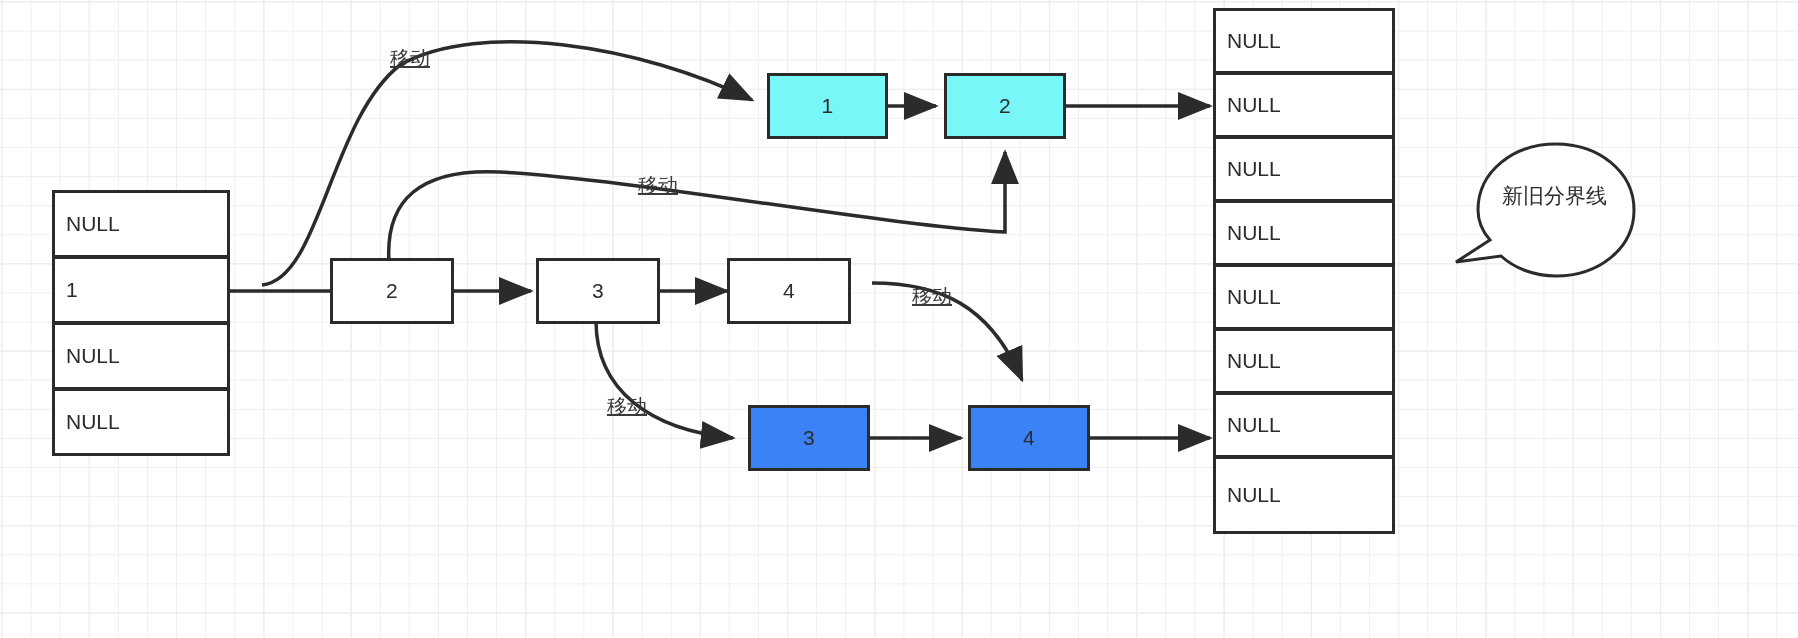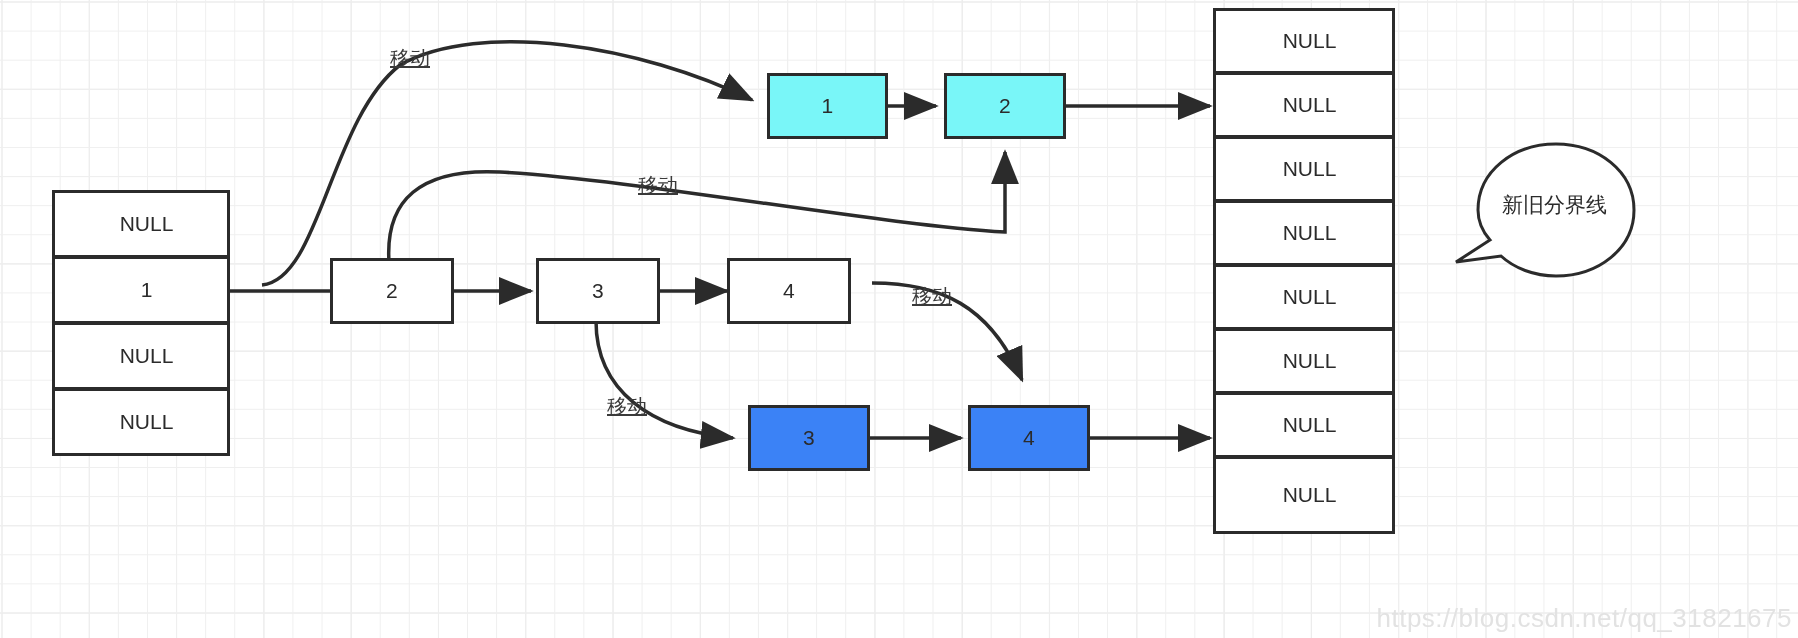--- a/index.html
+++ b/index.html
@@ -41,21 +41,21 @@
     font-weight: 400;
     letter-spacing: 0.5px;
   }
   .cell {
     position: absolute;
     box-sizing: border-box;
     border: 3px solid #2b2b2b;
     background: #ffffff;
     display: flex;
     align-items: center;
-    justify-content: center;
+    justify-content: flex-start;
     color: #2b2b2b;
     font-size: 21px;
     padding-left: 11px;
   }
   .cyan { background: #79f6f8; }
   .blue { background: #3b82f6; }
   .edge-label {
     position: absolute;
     color: #3a3a3a;
     font-size: 20px;
@@ -185,17 +185,16 @@
   </div>
   <div class="cell" style="left:1213px; top:456px; width:182px; height:78px;">
     <span>NULL</span>
   </div>
 
   <div class="edge-label" style="left:390px; top:48px;">移动</div>
   <div class="edge-label" style="left:638px; top:175px;">移动</div>
   <div class="edge-label" style="left:912px; top:286px;">移动</div>
   <div class="edge-label" style="left:607px; top:396px;">移动</div>
 
-  <div class="callout-text" style="left:1502px; top:194px;">新旧分界线</div>
-
-  <div class="watermark">https://blog.csdn.net/qq_31821675</div>
+  <div class="callout-text" style="left:1502px; top:186px;font-family:Liberation Serif, serif;">新旧分界线</div>
+
 
 </div>
 
 </body></html>

